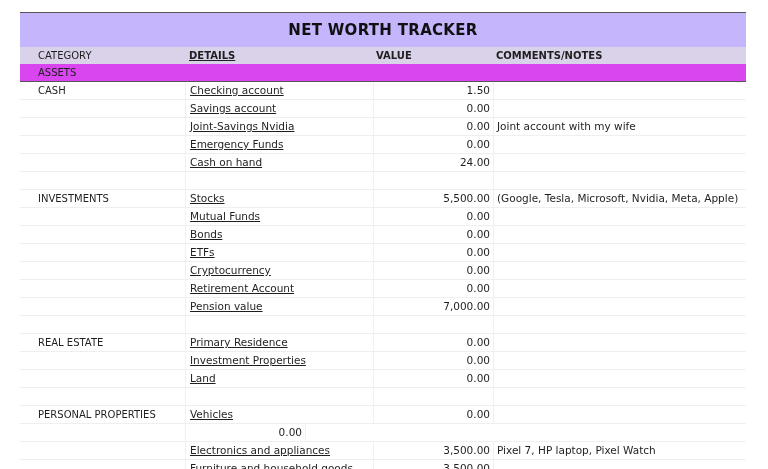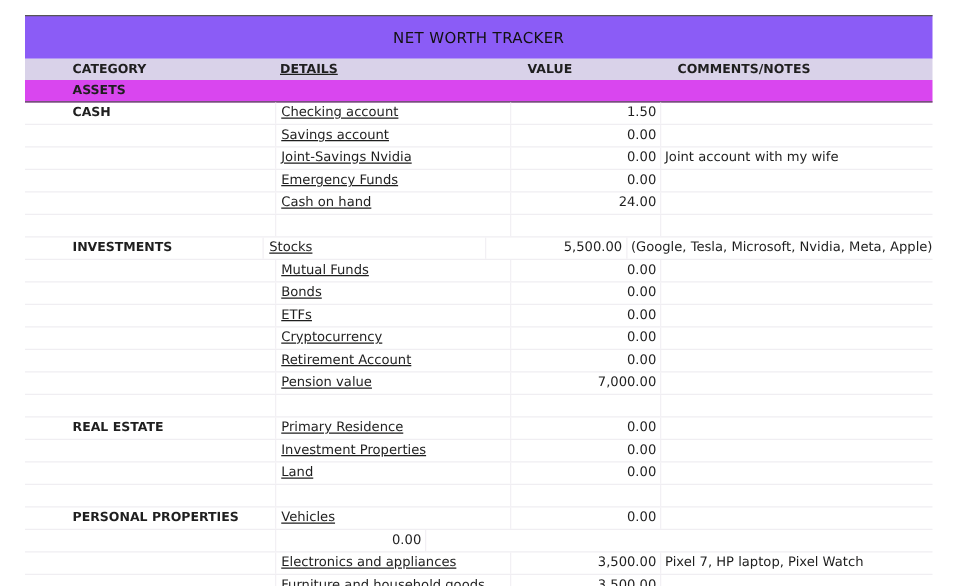--- a/index.html
+++ b/index.html
@@ -1,26 +1,26 @@
 <!DOCTYPE html>
 <html><head>
 <meta charset="utf-8">
 <style>
   html,body{margin:0;padding:0;background:#ffffff;}
   body{width:768px;height:469px;overflow:hidden;font-family:"DejaVu Sans",sans-serif;color:#1f1f1f;}
   .sheet{position:absolute;left:20px;top:12px;width:726px;}
-  .title{height:34px;background:#8b5cf6;border-top:1px solid #555;display:flex;align-items:center;justify-content:center;font-weight:normal;font-size:12px;letter-spacing:0.3px;color:#111;}
+  .title{height:34px;background:#c4b5fd;border-top:1px solid #555;display:flex;align-items:center;justify-content:center;font-weight:bold;font-size:15px;letter-spacing:0.3px;color:#111;}
   .row{display:flex;height:17px;font-size:10.5px;line-height:17px;border-bottom:1px solid #f0eef2;}
   .hdr{background:#d9d2e9;font-weight:bold;font-size:10px;border-bottom:none;}
   .assets{background:#d946ef;font-weight:bold;font-size:10px;border-bottom:1.5px solid #555;}
-  .c1{width:165px;padding-left:3px;box-sizing:border-box;font-weight:bold;font-size:10px;margin-left:35px;}
+  .c1{width:165px;padding-left:18px;box-sizing:border-box;font-weight:normal;font-size:10px;}
   .c2{width:188px;padding-left:4px;box-sizing:border-box;border-left:1px solid #f2f0f4;white-space:nowrap;overflow:hidden;text-decoration:underline;}
   .c3{width:120px;padding-right:3px;box-sizing:border-box;text-align:right;border-left:1px solid #f2f0f4;}
   .c4{flex:1;padding-left:3px;box-sizing:border-box;border-left:1px solid #f2f0f4;white-space:nowrap;}
-  .hdr .c3{text-align:left;padding-left:3px;margin-left:11px;}
+  .hdr .c3{text-align:left;padding-left:3px;}
   .hdr .c2,.hdr .c3,.hdr .c4,.assets .c2,.assets .c3,.assets .c4{border-left:none;}
 </style>
 </head>
 <body>
 
 <div class="sheet">
   <div class="title">NET WORTH TRACKER</div>
   <div class="row hdr">
     <div class="c1">CATEGORY</div>
     <div class="c2">DETAILS</div>

